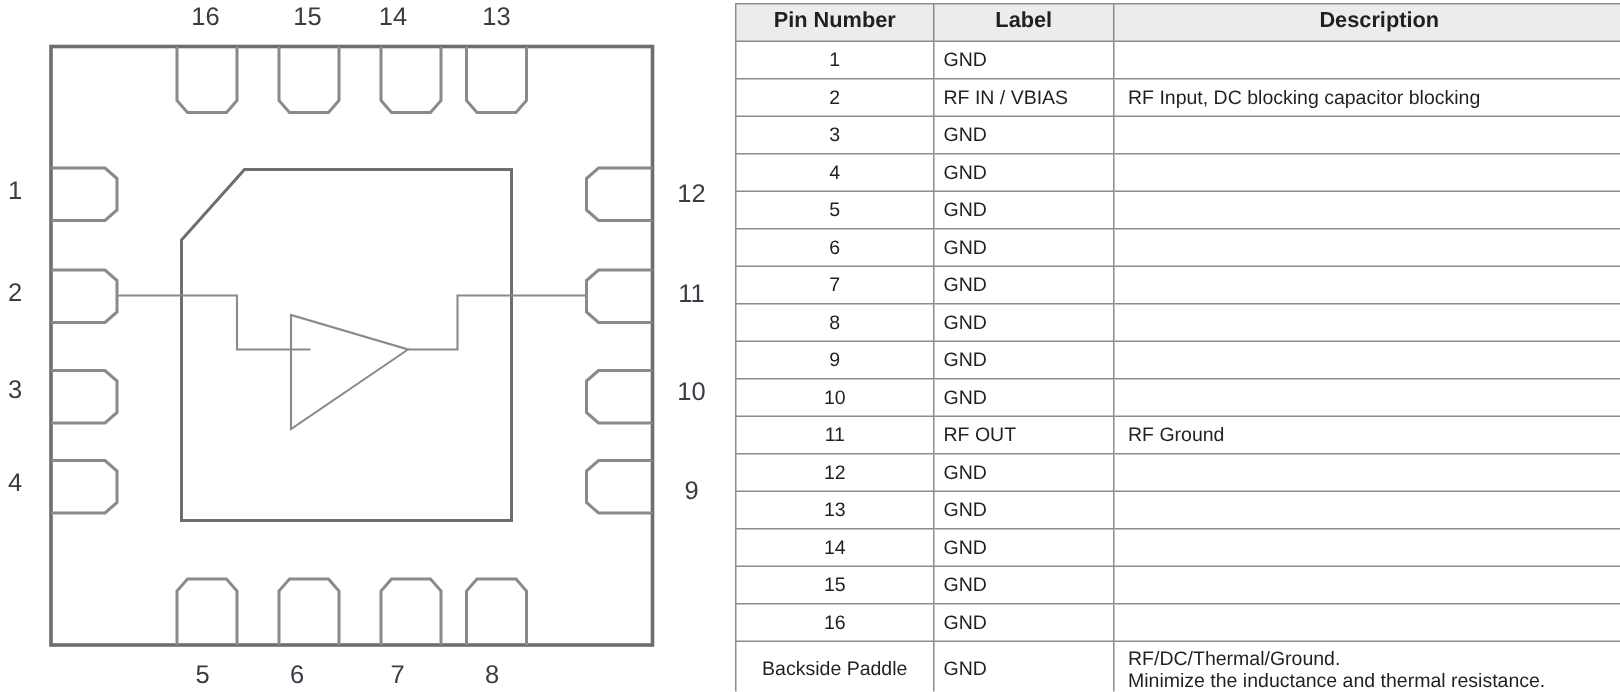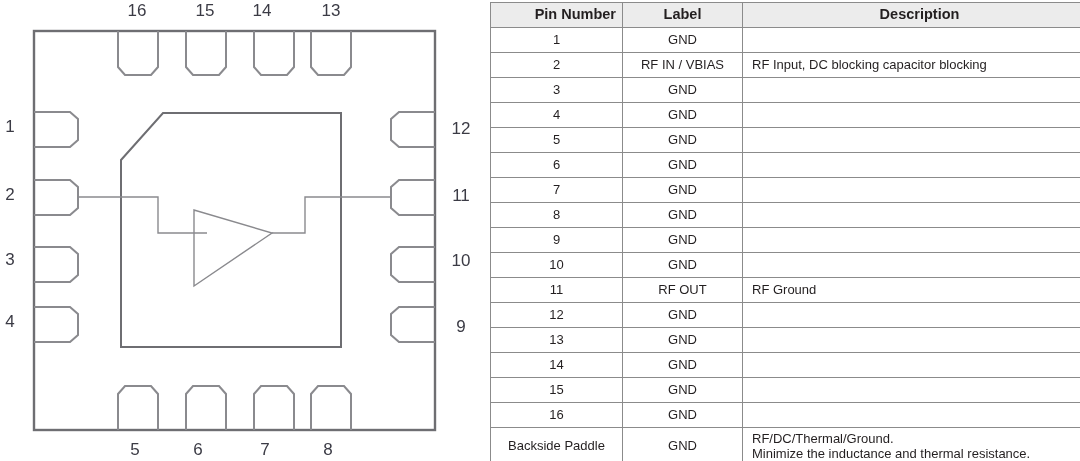--- a/index.html
+++ b/index.html
@@ -61,26 +61,26 @@
     background: #ececec;
     font-weight: bold;
     font-size: 14.5px;
     height: 24px;
     border-top: 1px solid #8b8b8b;
   }
   .col-pin   { width: 132px; }
   .col-label { width: 120px; }
   .col-desc  { width: 351px; }
 
-  thead th.col-pin   { text-align: right; }
+  thead th.col-pin   { text-align: center; }
   thead th.col-label { text-align: center; }
   thead th.col-desc  { text-align: center; padding-left: 9px; }
 
   tbody td.cell-pin   { text-align: center; height: 24px; }
-  tbody td.cell-label { text-align: center; }
+  tbody td.cell-label { }
   tbody td.cell-desc  { text-align: left; padding-left: 9px; }
 
   tbody tr.paddle-row td { height: 36px; }
   tbody tr.paddle-row td.cell-desc { white-space: pre-line; }
 </style>
 </head>
 <body>
 
 <div id="pinout-diagram">
   <svg width="485" height="461" viewBox="0 0 485 461" xmlns="http://www.w3.org/2000/svg">

